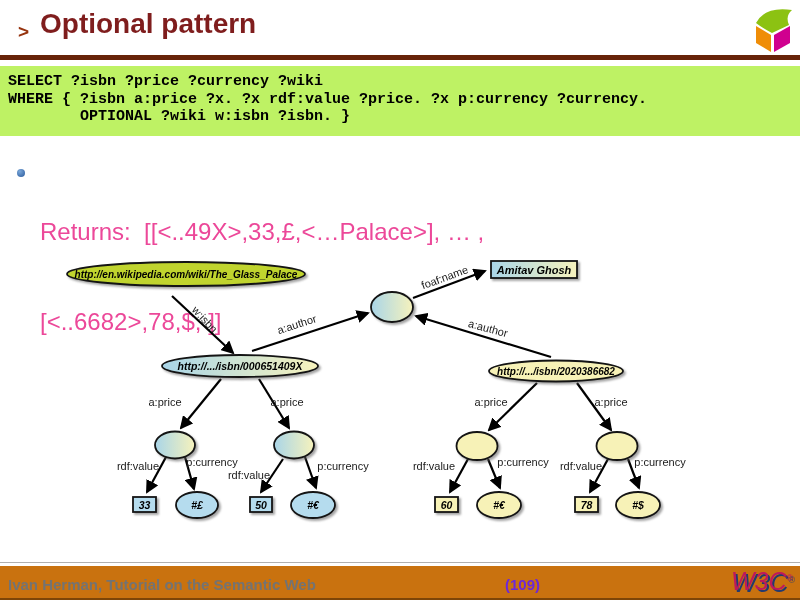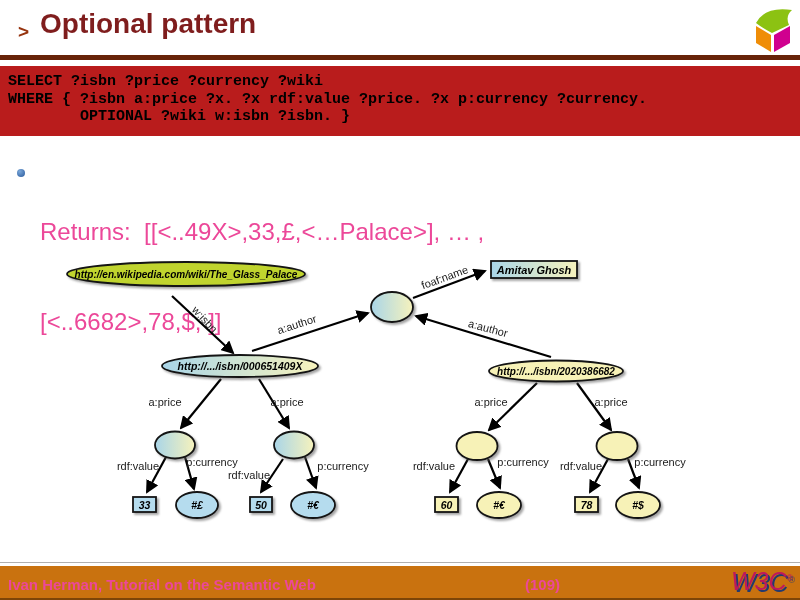--- a/index.html
+++ b/index.html
@@ -15,21 +15,21 @@
     position:absolute; left:40px; top:8px; margin:0;
     font-size:28px; font-weight:bold; color:#7f1d1d; letter-spacing:0px;
   }
   .cube { position:absolute; left:751px; top:5px; }
   .title-rule {
     position:absolute; left:0; top:55px; width:800px; height:5px;
     background:#672309;
   }
   .codeblock {
     position:absolute; left:0; top:66px; width:800px; height:70px;
-    background:#b91c1c; box-sizing:border-box; padding:7px 0 0 8px;
+    background:#bef264; box-sizing:border-box; padding:7px 0 0 8px;
     font-family:"Liberation Mono", monospace; font-weight:bold;
     font-size:15px; line-height:17.5px; color:#000; white-space:pre;
   }
   .bullet-dot {
     position:absolute; left:17px; top:169px; width:8px; height:8px;
     border-radius:50%;
     background:radial-gradient(circle at 35% 30%, #7aa7d9, #2a5a9c);
   }
   .bullet-text {
     position:absolute; left:40px; top:157px;
@@ -50,25 +50,25 @@
   .footer-grayline {
     position:absolute; top:562px; left:0; width:800px; height:1px;
     background:#b0b0b0;
   }
   .footer-bar {
     position:absolute; top:566px; left:0; width:800px; height:34px;
     background:#c9720f; border-bottom:2px solid #7d4507; box-sizing:border-box;
   }
   .footer-author {
     position:absolute; left:8px; top:576px;
-    font-size:15px; font-weight:bold; color:#ec4899;
+    font-size:15px; font-weight:bold; color:#737373;
   }
   .footer-page {
     position:absolute; left:505px; top:576px;
-    font-size:15px; font-weight:bold; color:#ec4899;margin-left:20px;
+    font-size:15px; font-weight:bold; color:#6d28d9;
   }
   .w3c {
     position:absolute; left:731px; top:567px;
     font-size:25px; font-weight:normal; font-style:italic; color:#be185d;
     text-shadow:2px 2px 0 #223a70;
   }
   .w3c .reg { font-size:9px; font-style:normal; vertical-align:super; }
 </style>
 </head>
 <body>

